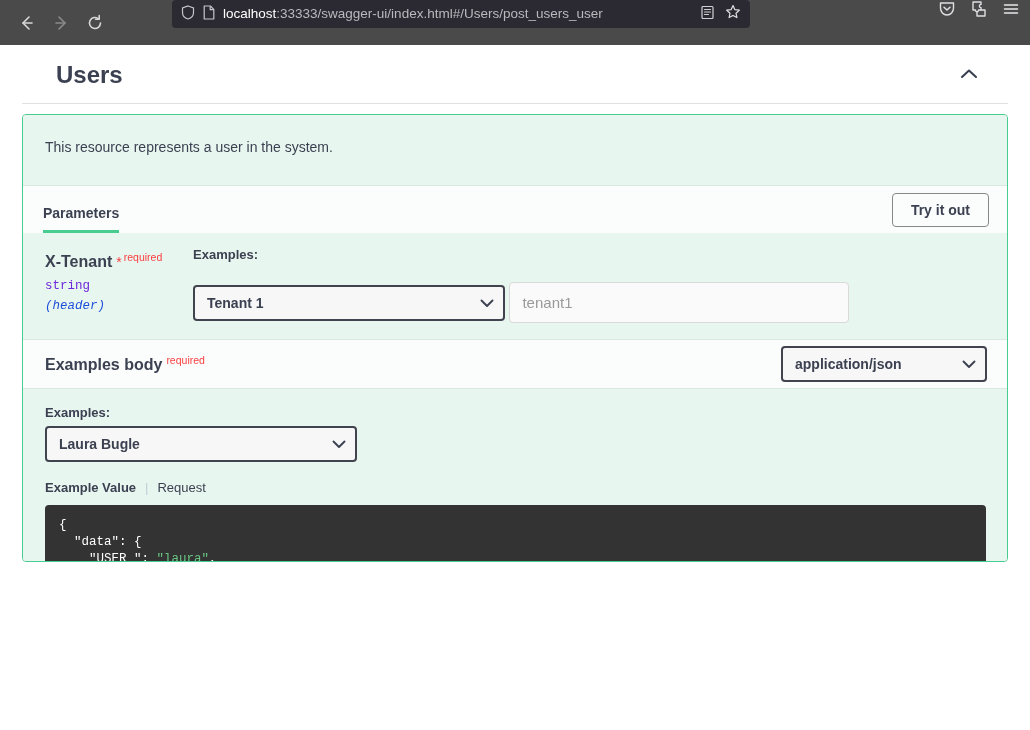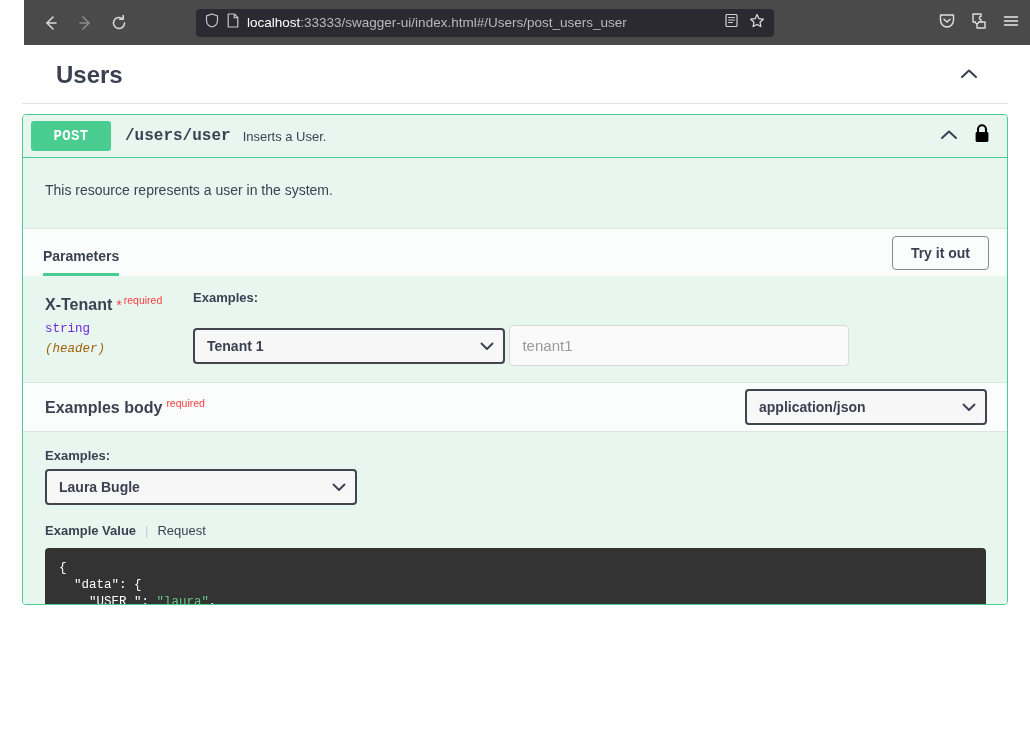--- a/index.html
+++ b/index.html
@@ -8,24 +8,22 @@
     overflow: hidden;
     background: #ffffff;
     font-family: "Liberation Sans", sans-serif;
   }
 
   
   .browser-chrome {
     height: 45px;
     background: #4a4a4a;
     display: flex;
-    align-items: center;
     padding: 0 12px;
     position: relative;
-    margin-left: 24px;
   }
   .nav-btns { display: flex; align-items: center; gap: 4px; }
   .nav-btn {
     width: 30px; height: 30px;
     display: flex; align-items: center; justify-content: center;
     border-radius: 4px;
   }
   .nav-btn svg { display: block; }
   .urlbar {
     position: absolute;
@@ -197,21 +195,21 @@
   .param-type {
     font-family: "Liberation Mono", monospace;
     font-size: 12.5px;
     color: #6d28d9;
     padding-top: 8px;
   }
   .param-in {
     font-family: "Liberation Mono", monospace;
     font-size: 12.5px;
     font-style: italic;
-    color: #a16207;
+    color: #1d4ed8;
     padding-top: 6px;
   }
   .param-value-cell { flex: 1; }
   .examples-label {
     font-size: 13px;
     font-weight: bold;
     color: #3b4151;
     margin-bottom: 6px;
   }
   select.sw-select {
@@ -390,38 +388,20 @@
       <span>
         <svg width="20" height="13" viewBox="0 0 20 13">
             <path d="M3 10 L10 3.5 L17 10" fill="none" stroke="#3b4151" stroke-width="2.1" stroke-linecap="round" stroke-linejoin="round"></path>
           </svg>
       </span>
     </div>
   </div>
 
   <div class="opblock">
 
-    <div class="opblock-summary">
-      <div class="method-badge">POST</div>
-      <div class="op-path">/users/user</div>
-      <div class="op-desc">Inserts a User.</div>
-      <div class="op-actions">
-        <span>
-          <svg width="20" height="13" viewBox="0 0 20 13">
-              <path d="M3 10 L10 3.5 L17 10" fill="none" stroke="#3b4151" stroke-width="2" stroke-linecap="round" stroke-linejoin="round"></path>
-            </svg>
-        </span>
-        <span>
-          <svg width="18" height="22" viewBox="0 0 18 22">
-              <path d="M5 9 V6.2 A4 4 0 0 1 13 6.2 V9" fill="none" stroke="#000" stroke-width="2.1"></path>
-              <rect x="2.6" y="9" width="12.8" height="10" rx="1.4" fill="#000"></rect>
-            </svg>
-        </span>
-      </div>
-    </div>
 
     <div class="op-description">This resource represents a user in the system.</div>
 
     <div class="tabs-row">
       <div class="tab">Parameters</div>
       <button class="tryitout-btn">Try it out</button>
     </div>
 
     <div class="params-area">
 
@@ -449,21 +429,21 @@
           <input class="param-input" type="text" disabled="" placeholder="tenant1" style="">
         </div>
       </div>
     </div>
 
     <div class="reqbody-row">
       <div class="reqbody-title">
         <span>Examples body</span><span class="reqbody-req">required</span>
       </div>
       <div class="select-wrap">
-        <select class="sw-select" style="width:242px;">
+        <select class="sw-select" style="width:206px;">
           <option>application/json</option>
         </select>
         <span class="chev">
           <svg width="14" height="9" viewBox="0 0 14 9">
               <path d="M1.5 1.5 L7 7 L12.5 1.5" fill="none" stroke="#3b4151" stroke-width="1.9" stroke-linecap="round" stroke-linejoin="round"></path>
             </svg>
         </span>
       </div>
     </div>
 

